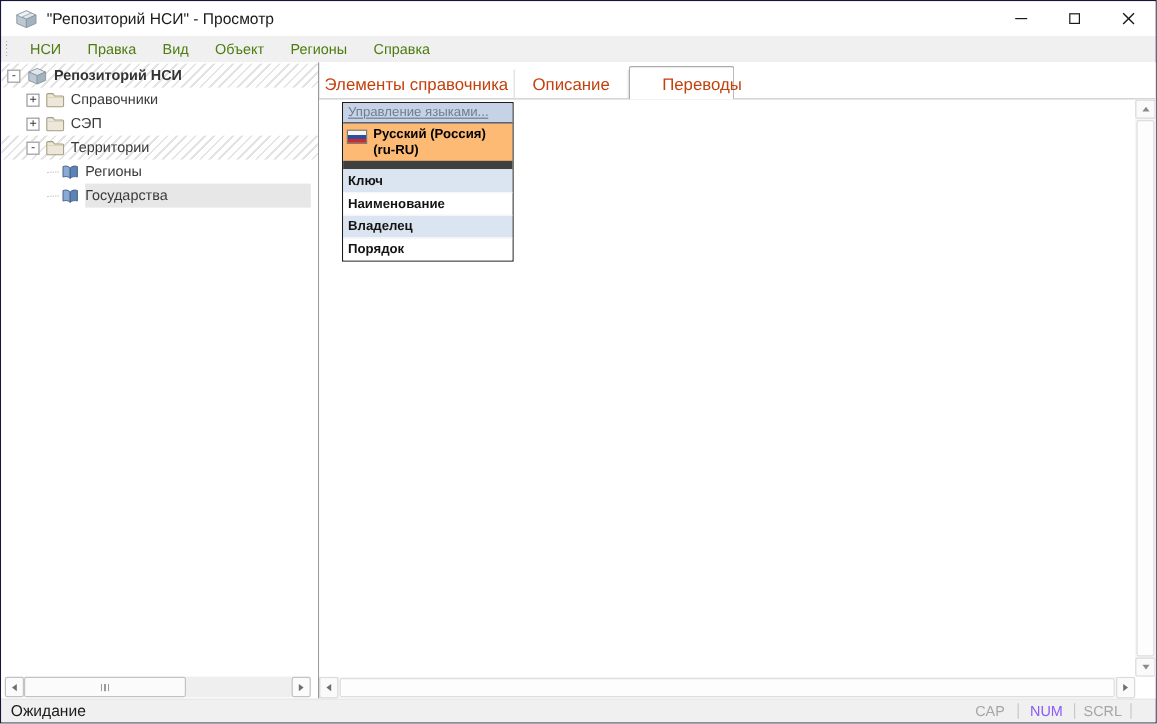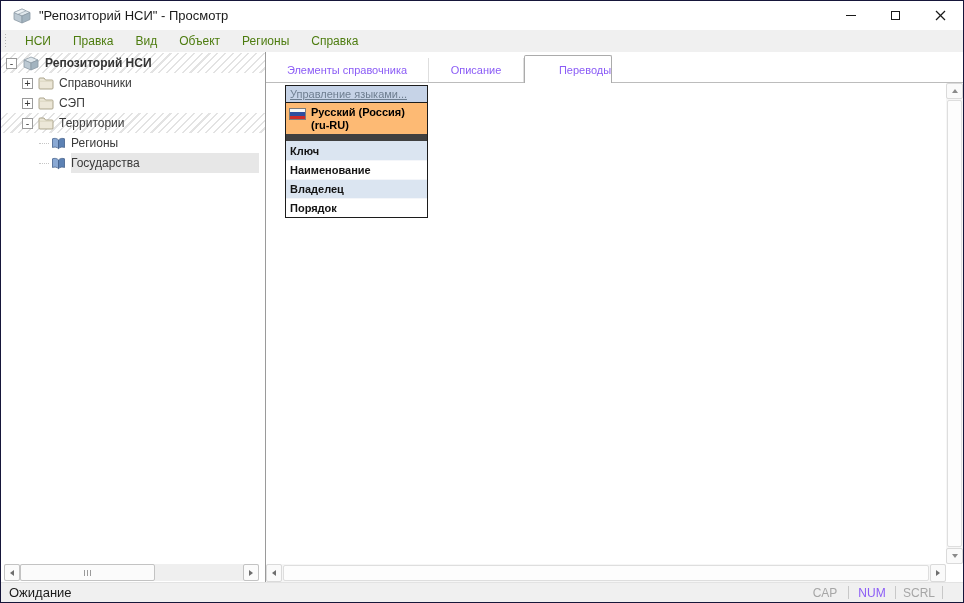--- a/index.html
+++ b/index.html
@@ -47,21 +47,21 @@
   .sb-track{ flex:1; background:#efefef; }
   .grip-h{ width:8px; height:6px; background-image:repeating-linear-gradient(to right,#9a9a9a 0 1px, transparent 1px 3px); }
   .arr{ width:0; height:0; }
   .arr.left { border-top:3px solid transparent; border-bottom:3px solid transparent; border-right:4px solid #6e6e6e; }
   .arr.right{ border-top:3px solid transparent; border-bottom:3px solid transparent; border-left:4px solid #6e6e6e; }
   .arr.up   { border-left:3px solid transparent; border-right:3px solid transparent; border-bottom:4px solid #8a8a8a; }
   .arr.down { border-left:3px solid transparent; border-right:3px solid transparent; border-top:4px solid #8a8a8a; }
   
   .right-panel{ flex:1; display:flex; flex-direction:column; background:#fff; min-width:0; }
   .tabbar{ height:31px; display:flex; align-items:flex-end; border-bottom:1px solid #bcbcbc; background:#fff; }
-  .tab{ height:24px; display:flex; align-items:center; justify-content:center; font-size:11px; color:#8b5cf6; border-right:1px solid #dedede; }
+  .tab{ height:24px; display:flex; align-items:center; justify-content:center; font-size:14px; color:#c2410c; border-right:1px solid #dedede; }
   .tab.t1{ width:163px; } .tab.t2{ width:95px; }
   .tab.active{ width:88px; height:28px; background:#fff; border:1px solid #ababab; border-bottom:none;
     border-radius:2px 2px 0 0; margin-bottom:-1px; position:relative; z-index:2;padding-left:34px; }
   .content{ flex:1; position:relative; background:#fff; overflow:hidden; }
   
   .lang-table{ position:absolute; left:19px; top:2px; width:143px; border:1px solid #1c1c1c; background:#fff; font-size:11px; }
   .link-row{ height:17px; background:#c6d3e7; border-bottom:1px solid #1c1c1c; display:flex; align-items:center; padding:0 4px; }
   .manage-link{ color:#6e7e90; text-decoration:underline; white-space:nowrap; overflow:hidden; }
   .lang-row{ background:#fdba74; border-bottom:7px solid #404040; display:flex; align-items:flex-start; padding:3px 2px 2px 3px; font-weight:bold; color:#000; }
   .flag{ width:17px; height:12px; border:1px solid #7c7c7c; margin:2px 5px 0 0; flex:0 0 auto;

